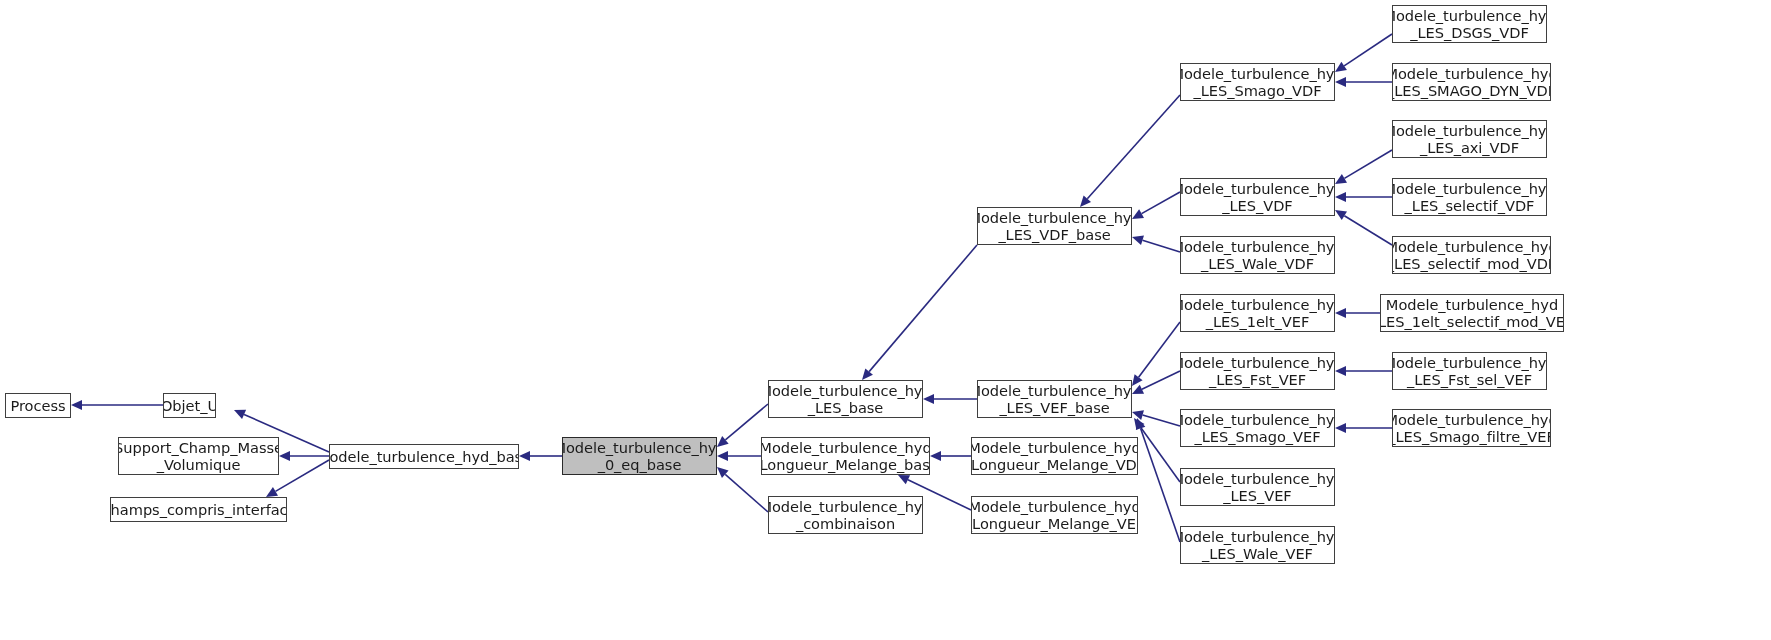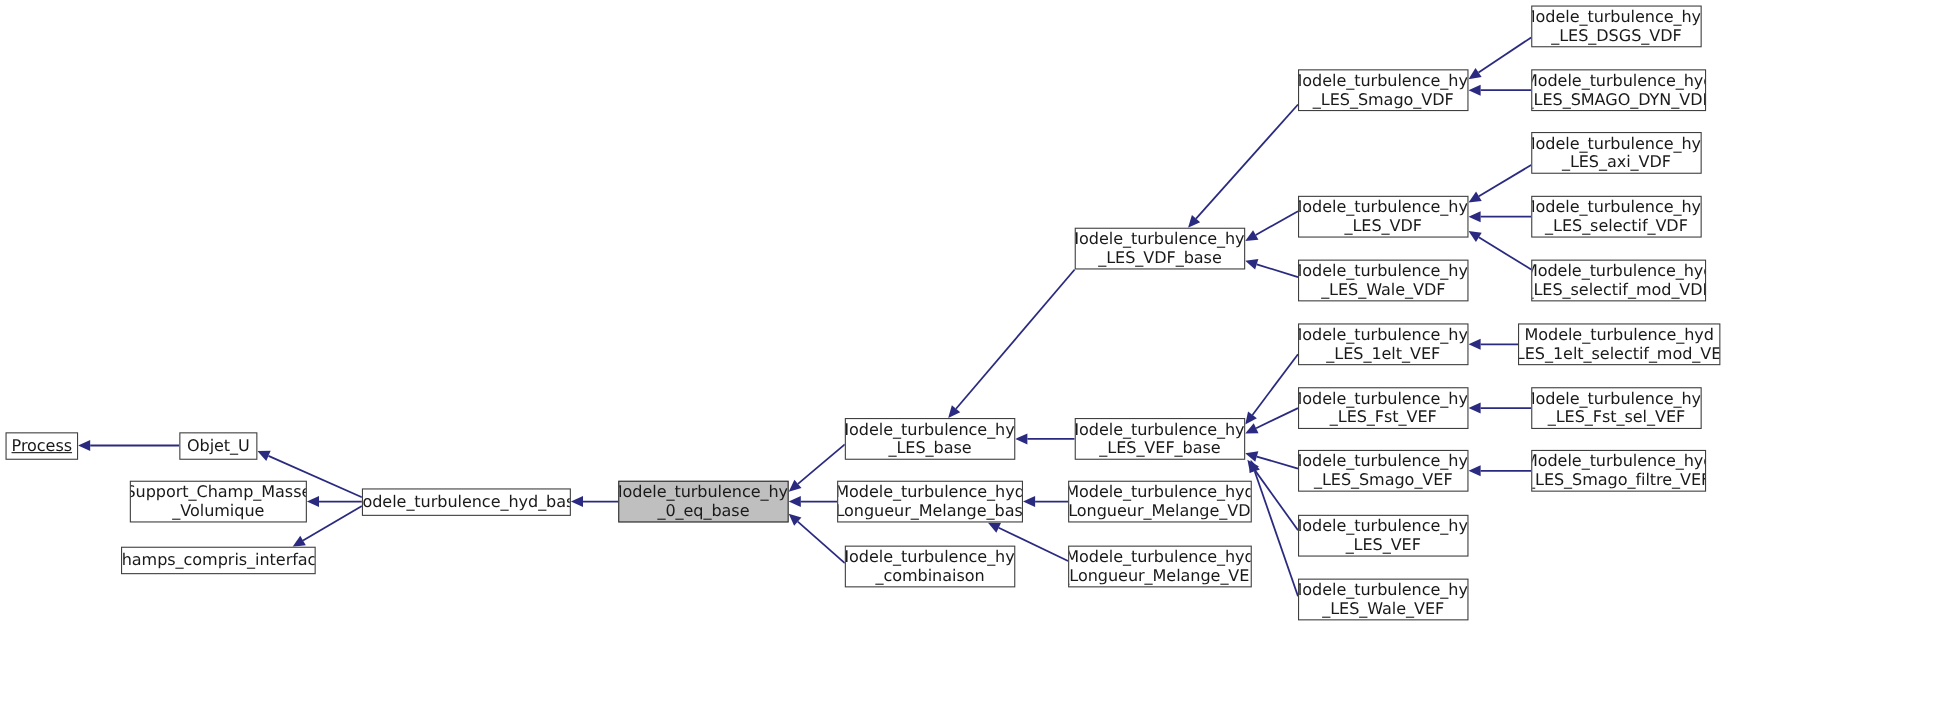--- a/index.html
+++ b/index.html
@@ -170,22 +170,22 @@
       <g>
         <line x1="1392" y1="371" x2="1346" y2="371" stroke="#2a2a80" stroke-width="1.6"></line>
         <polygon points="1335,371 1346,366 1346,376" fill="#2a2a80"></polygon>
       </g>
       <g>
         <line x1="1392" y1="428" x2="1346" y2="428" stroke="#2a2a80" stroke-width="1.6"></line>
         <polygon points="1335,428 1346,423 1346,433" fill="#2a2a80"></polygon>
       </g>
     </svg>
   <div id="node-layer">
-      <div class="uml-node" style="left: 5px; top: 393px; width: 66px; height: 25px; text-decoration: underline;"><span class="node-label">Process</span></div>
-      <div class="uml-node" style="left: 163px; top: 393px; width: 71px; height: 25px;"><span class="node-label">Objet_U</span></div>
+      <div class="uml-node" style="left: 5px; top: 393px; width: 66px; height: 25px;"><span class="node-label">Process</span></div>
+      <div class="uml-node" style="left: 163px; top: 393px; width: 53px; height: 25px;"><span class="node-label">Objet_U</span></div>
       <div class="uml-node" style="left: 118px; top: 437px; width: 161px; height: 38px;"><span class="node-label">Support_Champ_Masse
 _Volumique</span></div>
       <div class="uml-node" style="left: 110px; top: 497px; width: 177px; height: 25px;"><span class="node-label">Champs_compris_interface</span></div>
       <div class="uml-node" style="left: 329px; top: 444px; width: 190px; height: 25px;"><span class="node-label">Modele_turbulence_hyd_base</span></div>
       <div class="uml-node highlight" style="left: 562px; top: 437px; width: 155px; height: 38px; background: rgb(191, 191, 191);"><span class="node-label">Modele_turbulence_hyd
 _0_eq_base</span></div>
       <div class="uml-node" style="left: 768px; top: 380px; width: 155px; height: 38px;"><span class="node-label">Modele_turbulence_hyd
 _LES_base</span></div>
       <div class="uml-node" style="left: 761px; top: 437px; width: 169px; height: 38px;"><span class="node-label">Modele_turbulence_hyd
 _Longueur_Melange_base</span></div>

